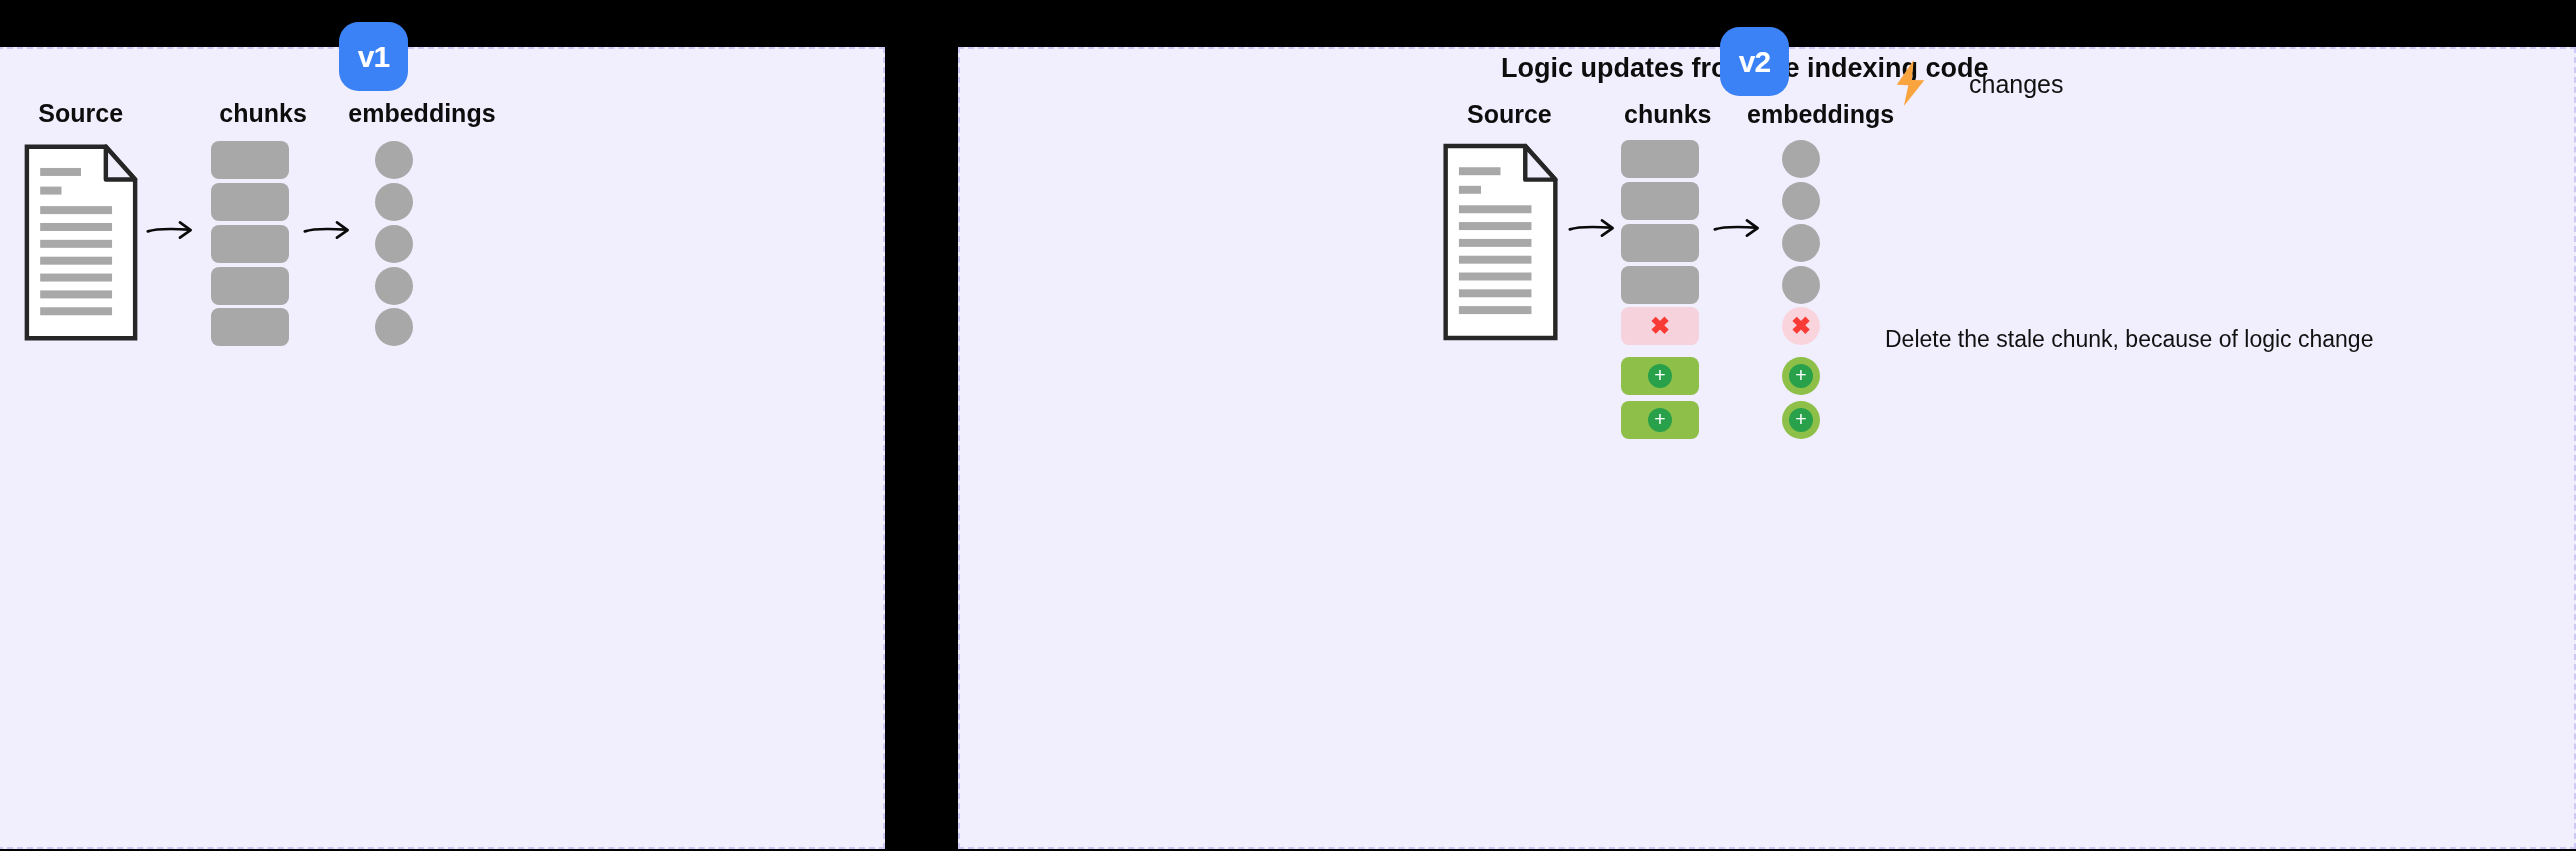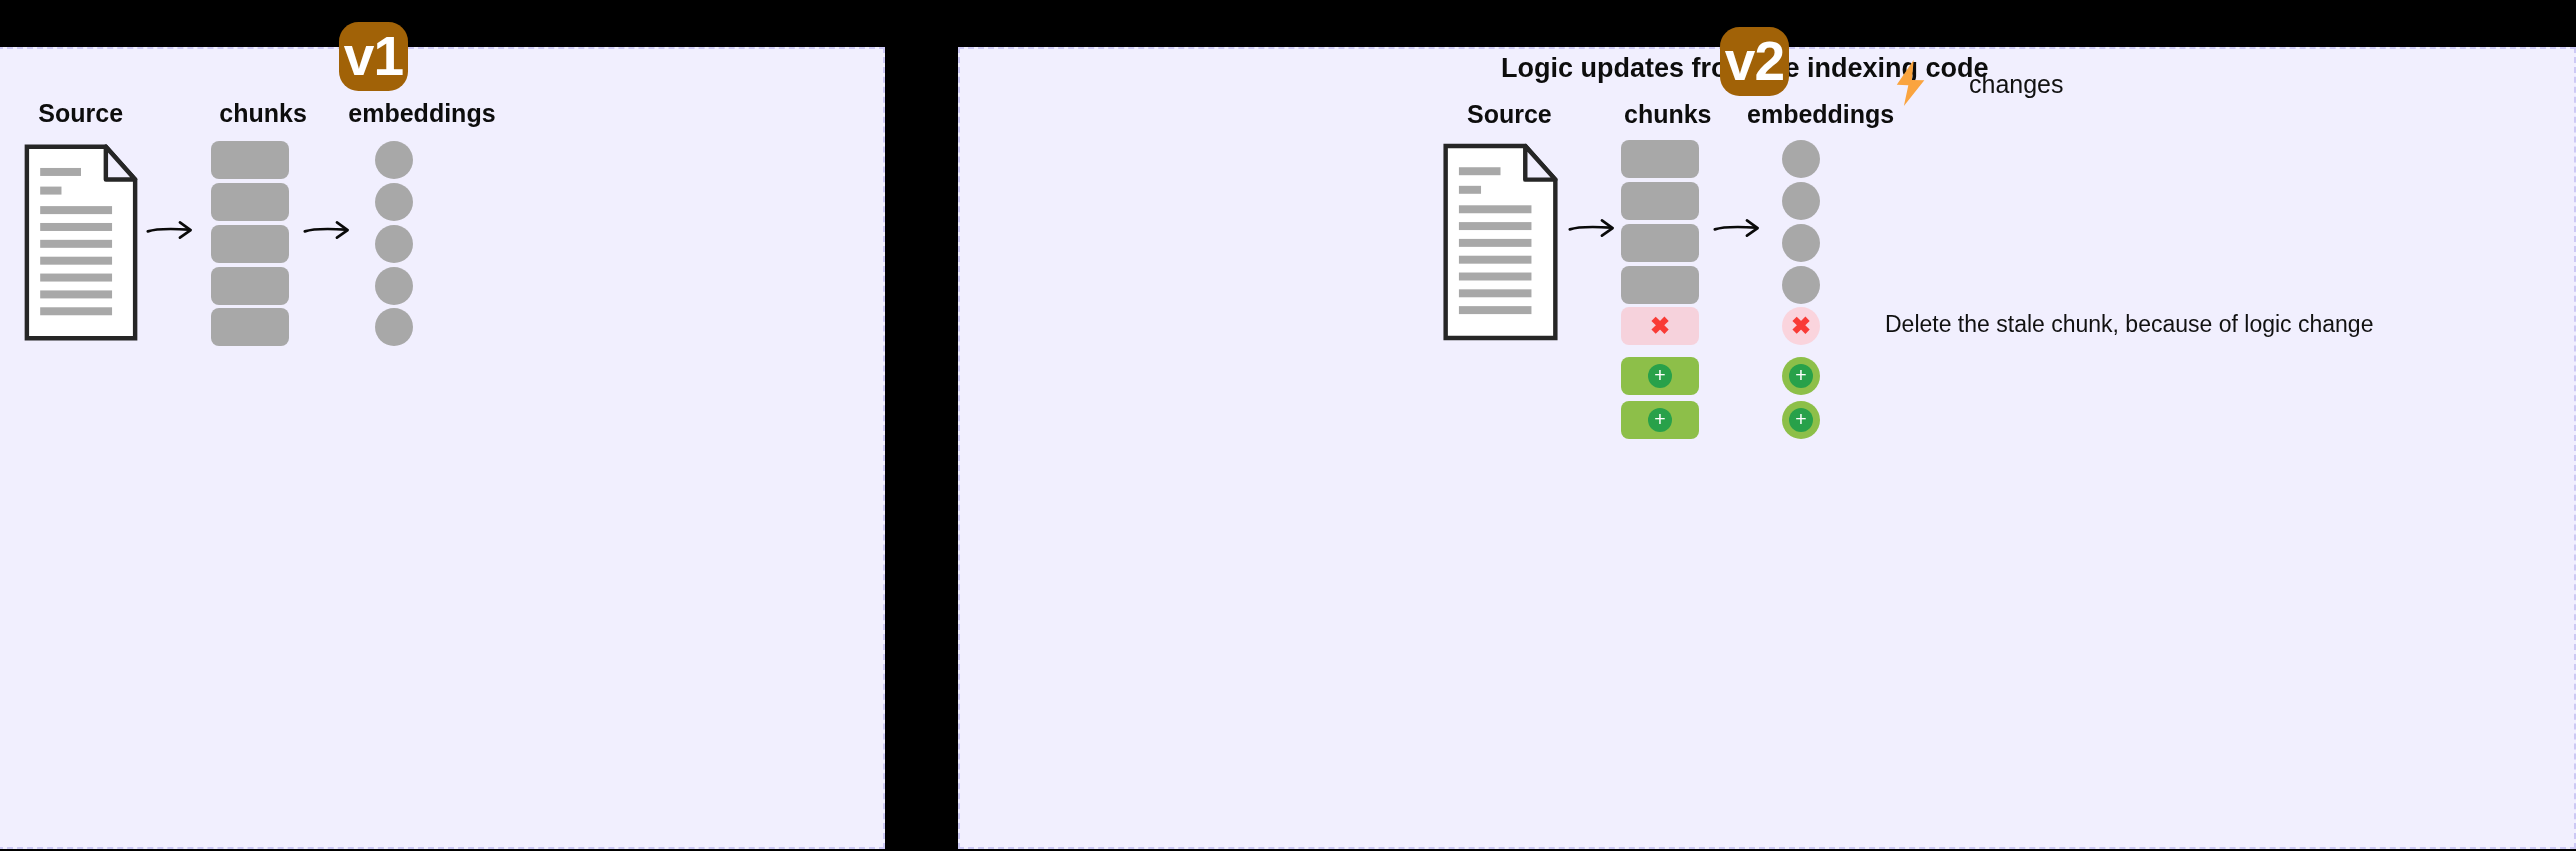--- a/index.html
+++ b/index.html
@@ -42,23 +42,23 @@
     width: 1618px;
     height: 802px;
   }
 
   
   .version-badge {
     position: absolute;
     width: 69px;
     height: 69px;
     border-radius: 19.5px;
-    background: #a16207;
+    background: #3b82f6;
     color: #ffffff;
-    font-size: 55px;
+    font-size: 30px;
     font-weight: bold;
     line-height: 69px;
     text-align: center;
     letter-spacing: -0.9px;
     z-index: 40;
   }
   #badge-v1 { left: 339px; top: 22px; }
   #badge-v2 { left: 1720px; top: 27px; }
 
   
@@ -147,20 +147,21 @@
     text-align: center;
     font-weight: 300;
   }
 
   
   .annotation {
     position: absolute;
     font-size: 23px;
     color: #111111;
     line-height: 1.55;
+    margin-top: 15px;
   }
 </style>
 </head>
 <body>
 
 <div class="stage">
 
   <div class="panel" id="panel-v1">
 
     <div class="col-label" style="left:39px; top:50px;">Source</div>

